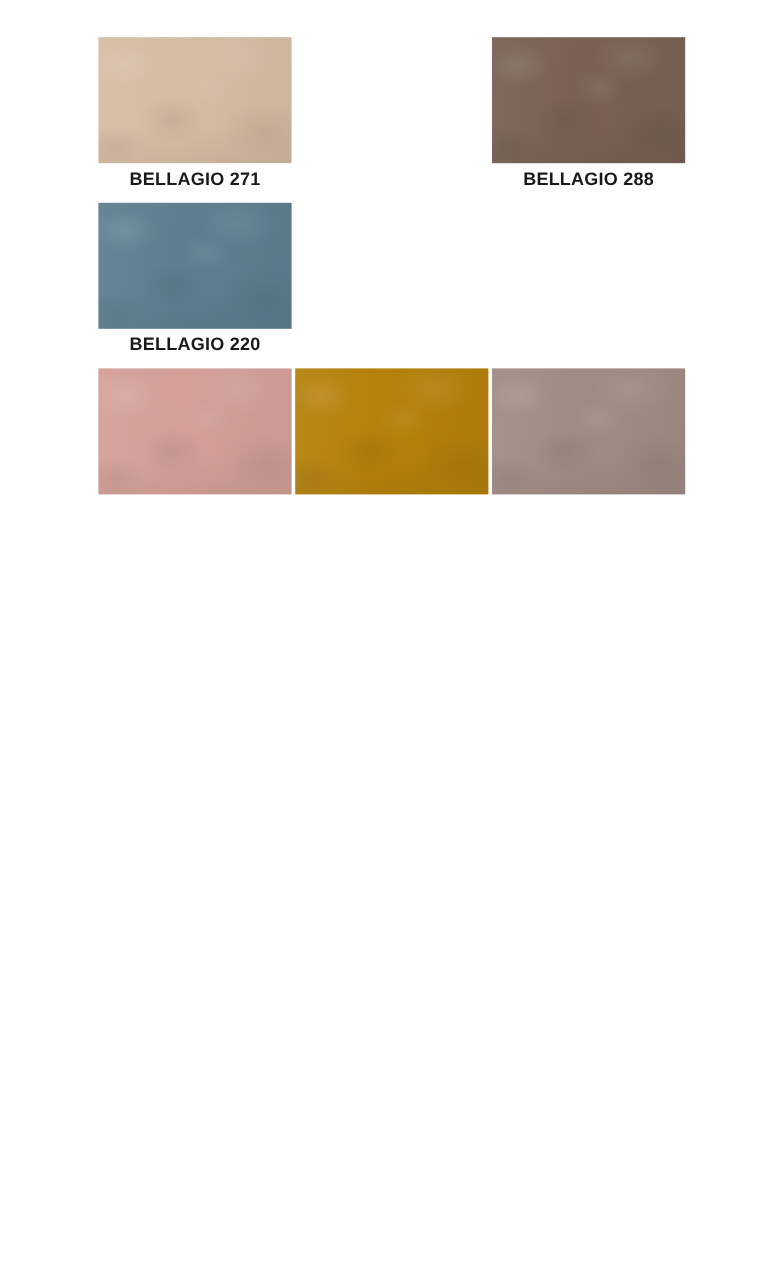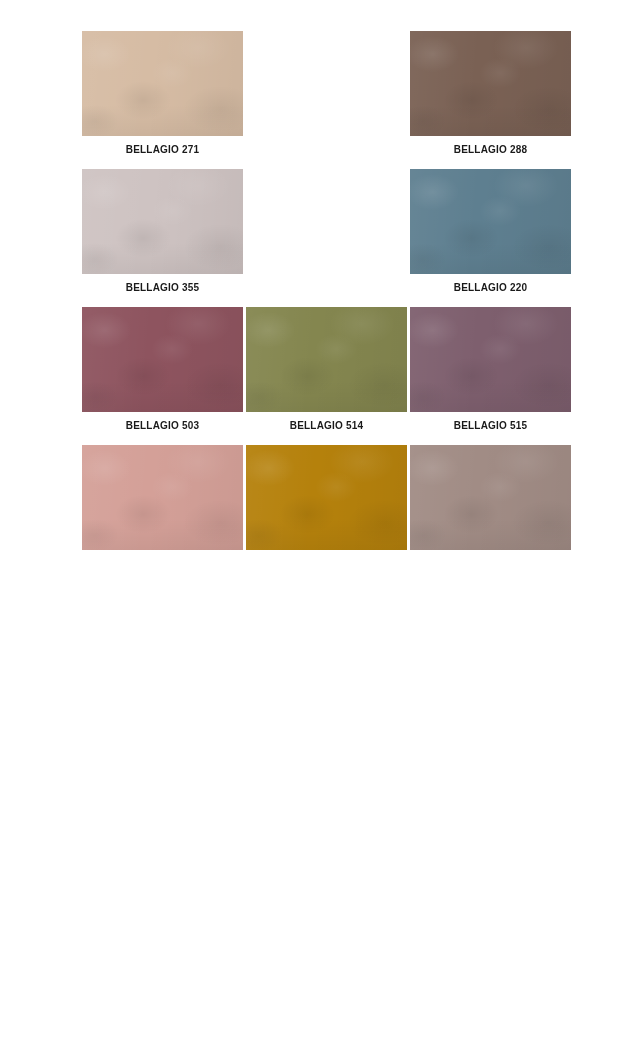--- a/index.html
+++ b/index.html
@@ -72,21 +72,21 @@
     position: absolute;
     inset: 0;
     background-image:
       linear-gradient(95deg, rgba(255,255,255,0.05) 0%, rgba(255,255,255,0) 42%, rgba(0,0,0,0.045) 100%),
       linear-gradient(0deg, rgba(0,0,0,0.05) 0%, rgba(0,0,0,0) 30%);
     pointer-events: none;
   }
 
   .swatch-label {
     margin-top: 8px;
-    font-size: 10px;
+    font-size: 15px;
     font-weight: bold;
     letter-spacing: 0.2px;
     color: #1a1a1a;
     text-align: center;
     line-height: 12px;
     white-space: nowrap;
   }
 
   .swatch-label:empty {
     margin-top: 0;
@@ -106,43 +106,25 @@
         <div class="swatch-label">BELLAGIO 271</div>
       </div>
       <div class="swatch-cell">
         <div class="swatch-chip" style="background-color: rgb(122, 97, 84);"></div>
         <div class="swatch-label">BELLAGIO 288</div>
       </div>
     </div>
 
     <div class="swatch-row">
       <div class="swatch-cell">
-        <div class="swatch-chip" style="background-color: rgb(206, 195, 194);"></div>
-        <div class="swatch-label">BELLAGIO 355</div>
-      </div>
-      <div class="swatch-cell">
         <div class="swatch-chip" style="background-color: rgb(94, 127, 144);"></div>
         <div class="swatch-label">BELLAGIO 220</div>
       </div>
     </div>
 
-    <div class="swatch-row">
-      <div class="swatch-cell">
-        <div class="swatch-chip" style="background-color: rgb(142, 84, 95);"></div>
-        <div class="swatch-label">BELLAGIO 503</div>
-      </div>
-      <div class="swatch-cell">
-        <div class="swatch-chip" style="background-color: rgb(132, 134, 79);"></div>
-        <div class="swatch-label">BELLAGIO 514</div>
-      </div>
-      <div class="swatch-cell">
-        <div class="swatch-chip" style="background-color: rgb(126, 95, 110);"></div>
-        <div class="swatch-label">BELLAGIO 515</div>
-      </div>
-    </div>
 
     <div class="swatch-row unlabeled">
       <div class="swatch-cell">
         <div class="swatch-chip" style="background-color: rgb(212, 160, 152);"></div>
 
       </div>
       <div class="swatch-cell">
         <div class="swatch-chip" style="background-color: rgb(181, 129, 12);"></div>
 
       </div>

